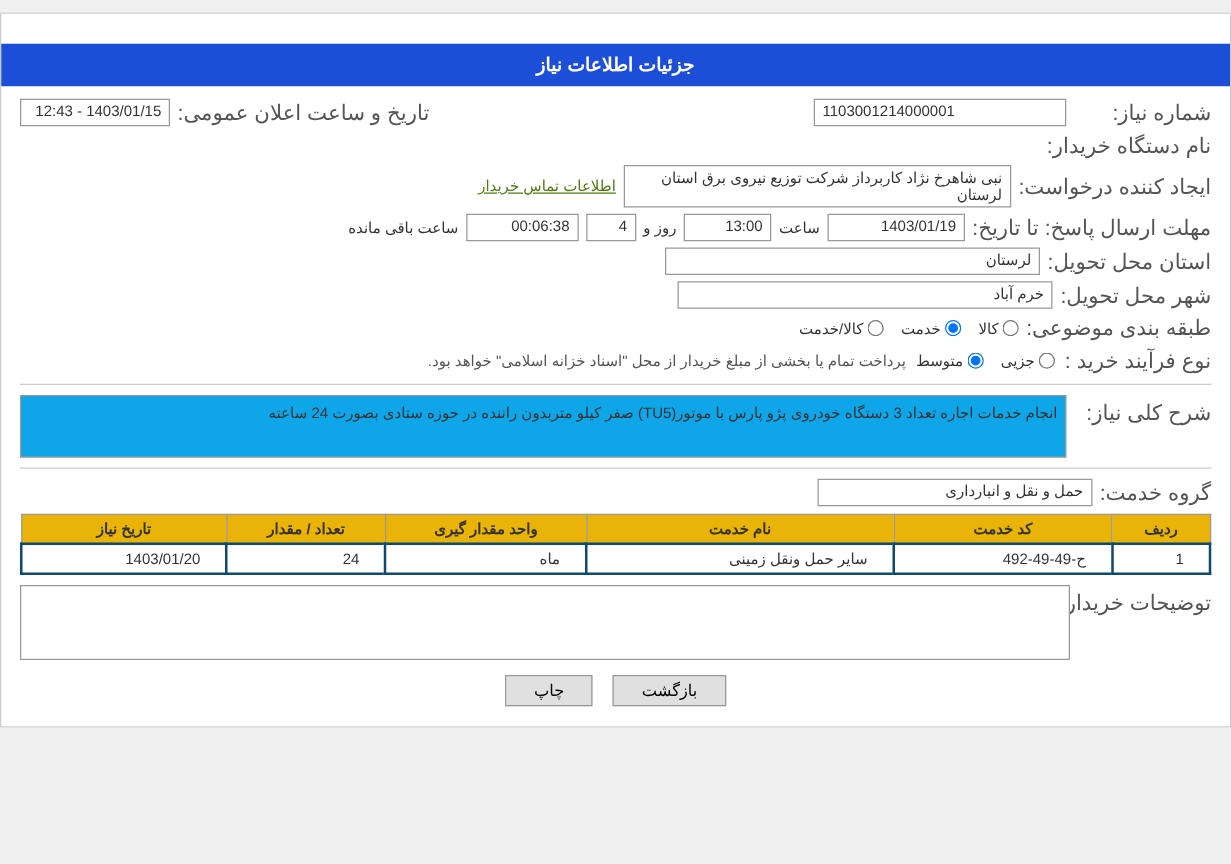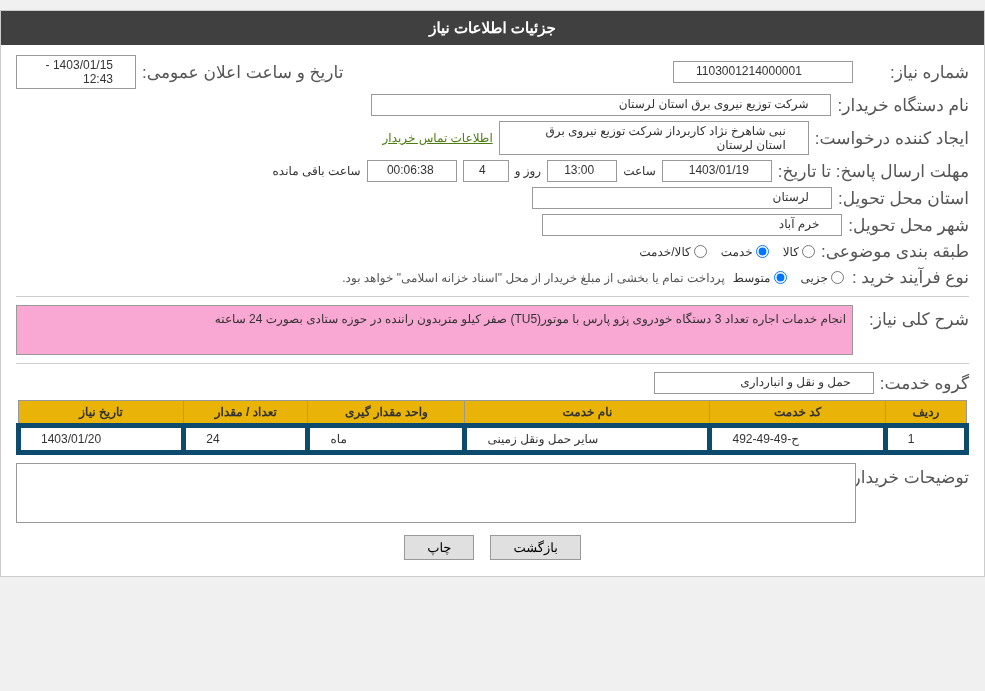--- a/index.html
+++ b/index.html
@@ -10,55 +10,56 @@
       direction: rtl;
       color: #333;
     }
     .page-wrapper {
       max-width: 985px;
       margin: 10px auto;
       background: #fff;
       border: 1px solid #ccc;
     }
     .page-header {
-      background: #404040;
+      background: #1d4ed8;
       color: #fff;
       text-align: center;
       padding: 8px 12px;
       font-size: 15px;
       font-weight: bold;
+      margin-top: 24px;
     }
     .content-area {
       padding: 10px 15px;
     }
     .info-row {
       display: flex;
       align-items: center;
       margin-bottom: 5px;
       gap: 6px;
     }
     .label {
       color: #555;
       white-space: nowrap;
       font-size: 17px;
       min-width: 110px;
       text-align: right;
     }
     .field-box {
       border: 1px solid #999;
       background: #fff;
-      padding: 2px 22px;
+      padding: 2px 6px;
       min-height: 22px;
       font-size: 12px;
       text-align: right;
       direction: rtl;
     }
     .field-wide { width: 300px; }
     .field-small { width: 120px; }
-    .field-date { width: 180px; }
+    .field-date { width: 202px; }
     .blue-link { color: #4d7c0f; text-decoration: underline; cursor: pointer; font-size: 12px; }
     .row-deadline {
       display: flex;
       align-items: center;
       gap: 6px;
       margin-bottom: 5px;
     }
     .row-deadline .label { min-width: 110px; }
     .small-label { font-size: 12px; color: #333; white-space: nowrap; }
     .divider { border-top: 1px solid #ccc; margin: 8px 0; }
@@ -66,21 +67,21 @@
     .radio-item { display: flex; align-items: center; gap: 3px; font-size: 12px; }
     .type-row { display: flex; align-items: center; gap: 8px; margin-bottom: 4px; }
     .type-row .label { min-width: 110px; }
     .banner-text {
       font-size: 12px;
       color: #555;
       padding: 2px 0;
     }
     .description-box {
       border: 1px solid #999;
-      background: #f9a8d4;
+      background: #0ea5e9;
       padding: 6px;
       min-height: 50px;
       font-size: 12px;
       direction: rtl;
       text-align: right;
       width: 100%;
     }
     .sub-section-title {
       font-weight: bold;
       font-size: 13px;
@@ -101,24 +102,24 @@
       margin-bottom: 8px;
     }
     table.services-table th {
       background: #eab308;
       border: 1px solid #999;
       padding: 4px 8px;
       font-size: 12px;
       text-align: center;
     }
     table.services-table td {
-      border: 5px solid #0c4a6e;
+      border: 2px solid #0c4a6e;
       padding: 4px 20px;
       font-size: 12px;
-      text-align: left;
+      text-align: right;
     }
     table.services-table tr:nth-child(even) td { background: #f9f9f9; }
     .buyer-desc-row {
       display: flex;
       align-items: flex-start;
       gap: 6px;
       margin-bottom: 8px;
     }
     .buyer-desc-row .label { min-width: 80px; margin-top: 4px; }
     .buyer-desc-box {
@@ -162,21 +163,20 @@
     <div class="info-row">
       <span class="label">شماره نیاز:</span>
       <div class="field-box field-date number-field">1103001214000001</div>
       <div style="flex:1"></div>
       <span class="label">تاریخ و ساعت اعلان عمومی:</span>
       <div class="field-box field-small">1403/01/15 - 12:43</div>
     </div>
 
     <div class="info-row">
       <span class="label">نام دستگاه خریدار:</span>
-      <div class="field-box" style="width:460px;">شرکت توزیع نیروی برق استان لرستان</div>
     </div>
 
     <div class="info-row">
       <span class="label">ایجاد کننده درخواست:</span>
       <div class="field-box" style="width:310px;">نبی شاهرخ نژاد کاربرداز شرکت توزیع نیروی برق استان لرستان</div>
       <span class="blue-link">اطلاعات تماس خریدار</span>
     </div>
 
     <div class="row-deadline">
       <span class="label">مهلت ارسال پاسخ: تا تاریخ:</span>

